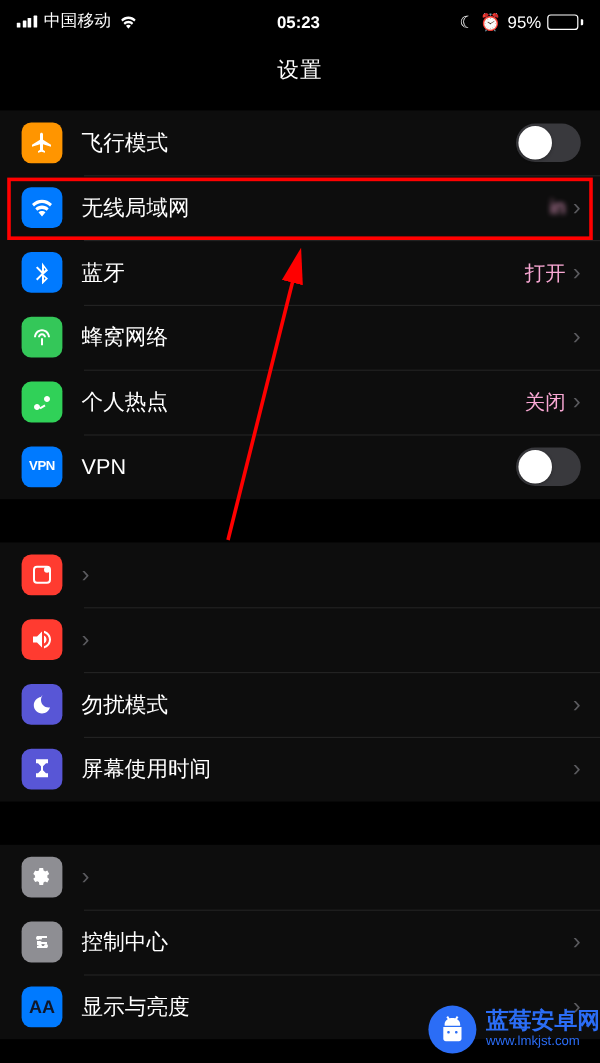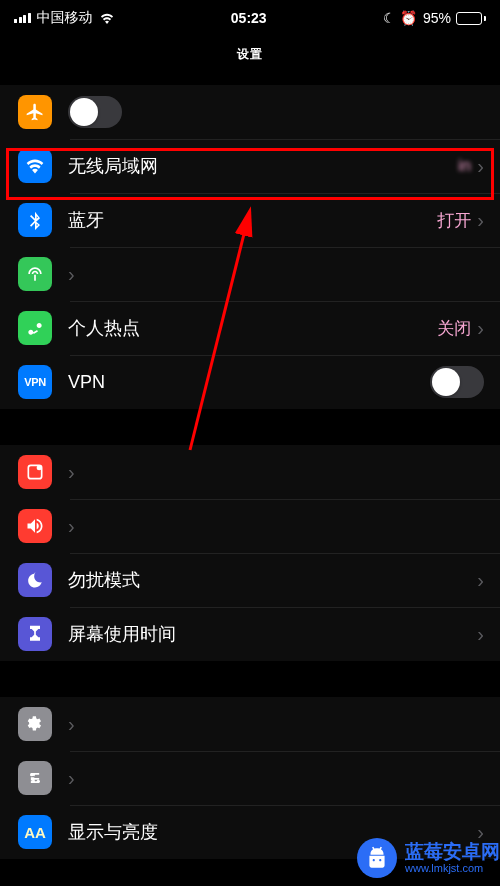--- a/index.html
+++ b/index.html
@@ -27,21 +27,21 @@
     .signal-bars span { width: 3px; background: #fff; border-radius: 0.5px; }
     .signal-bars span:nth-child(1){height:4px}
     .signal-bars span:nth-child(2){height:6px}
     .signal-bars span:nth-child(3){height:8px}
     .signal-bars span:nth-child(4){height:10px}
     .wifi-status svg { width: 16px; height: 12px; }
     .battery-wrap { display: flex; align-items: center; gap: 2px; }
     .battery-body { width: 26px; height: 13px; border: 1px solid #fff; border-radius: 3px; padding: 1px; position: relative; }
     .battery-fill { width: 95%; height: 100%; background: #34C759; border-radius: 1.5px; }
     .battery-tip { width: 2px; height: 5px; background: #fff; border-radius: 0 1px 1px 0; }
-    .title-bar { text-align: center; padding: 10px 16px 22px; font-size: 12px; font-weight: 700; letter-spacing: 1px; }
+    .title-bar { text-align: center; padding: 10px 16px 22px; font-size: 18px; font-weight: 400; letter-spacing: 1px; }
     .group { background: #0d0d0d; margin-bottom: 36px; }
     .row {
       display: flex;
       align-items: center;
       padding: 0 16px 0 18px;
       height: 54px;
       position: relative;
     }
     .row + .row::before {
       content: "";
@@ -65,21 +65,21 @@
     .icon-orange { background: #FF9500; }
     .icon-blue   { background: #007AFF; }
     .icon-green  { background: #34C759; }
     .icon-green2 { background: #30D158; }
     .icon-red    { background: #FF3B30; }
     .icon-red2   { background: #FF3B30; }
     .icon-purple { background: #5856D6; }
     .icon-dpurple{ background: #5856D6; }
     .icon-gray   { background: #8E8E93; }
     .icon-vpn-text { color: #fff; font-size: 11px; font-weight: 700; letter-spacing: -0.3px; }
-    .icon-aa-text  { color: #fef9c3; font-size: 15px; font-weight: 700; }
+    .icon-aa-text  { color: #0f172a; font-size: 15px; font-weight: 700; }
     .row-label { flex: 1; font-size: 18px; color: #fff; }
     .row-value { color: #f9a8d4; font-size: 17px; margin-right: 6px; }
     .row-value.obscured { filter: blur(2px); opacity: 0.9; }
     .chevron { color: #5a5a5e; font-size: 20px; font-weight: 300; }
     .toggle {
       width: 54px; height: 32px; border-radius: 16px;
       background: #39393d; position: relative;
       flex-shrink: 0;
     }
     .toggle .knob {
@@ -149,20 +149,21 @@
 
 <div class="title-bar">设置</div>
 
 <div class="group">
   <div class="row">
     <div class="icon-box icon-orange">
       <svg width="20" height="20" viewBox="0 0 24 24">
           <path fill="#fff" d="M21 16v-2l-8-5V3.5c0-.83-.67-1.5-1.5-1.5S10 2.67 10 3.5V9l-8 5v2l8-2.5V19l-2 1.5V22l3.5-1 3.5 1v-1.5L13 19v-5.5l8 2.5z"></path>
         </svg>
     </div>
+    <div class="row-label">飞行模式</div>
     <div class="toggle">
         <div class="knob"></div>
       </div>
   </div>
   <div class="row">
     <div class="icon-box icon-blue">
       <svg width="20" height="20" viewBox="0 0 24 24">
           <path fill="#fff" d="M12 21l-3.5-4.3c1-.9 2.2-1.4 3.5-1.4s2.5.5 3.5 1.4L12 21zm-6.7-8.2C7.2 11 9.5 10 12 10s4.8 1 6.7 2.8l-2 2.4C15.3 14 13.7 13.3 12 13.3s-3.3.7-4.7 1.9l-2-2.4zM2 8.5C4.8 5.7 8.2 4.2 12 4.2s7.2 1.5 10 4.3l-2 2.4C17.7 8.7 15 7.5 12 7.5S6.3 8.7 4 10.9L2 8.5z"></path>
         </svg>
     </div>
@@ -179,20 +180,21 @@
     <div class="row-label">蓝牙</div>
     <div class="row-value">打开</div>
     <div class="chevron">›</div>
   </div>
   <div class="row">
     <div class="icon-box icon-green">
       <svg width="20" height="20" viewBox="0 0 24 24">
           <path fill="#fff" d="M12 4c-4.4 0-8 3.6-8 8h2c0-3.3 2.7-6 6-6s6 2.7 6 6h2c0-4.4-3.6-8-8-8zm0 4c-2.2 0-4 1.8-4 4h2c0-1.1.9-2 2-2s2 .9 2 2h2c0-2.2-1.8-4-4-4zm-1 5h2v7h-2z"></path>
         </svg>
     </div>
+    <div class="row-label">蜂窝网络</div>
     <div class="chevron">›</div>
   </div>
   <div class="row">
     <div class="icon-box icon-green2">
       <svg width="20" height="20" viewBox="0 0 24 24">
           <path fill="#fff" d="M7 14c-1.66 0-3 1.34-3 3s1.34 3 3 3 3-1.34 3-3-1.34-3-3-3zm10-8c-1.66 0-3 1.34-3 3s1.34 3 3 3 3-1.34 3-3-1.34-3-3-3zm-2.5 8.5l-5 3 1 1.7 5-3z"></path>
         </svg>
     </div>
     <div class="row-label">个人热点</div>
     <div class="row-value">关闭</div>
@@ -257,20 +259,21 @@
     <div class="chevron">›</div>
   </div>
   <div class="row">
     <div class="icon-box icon-gray">
       <svg width="20" height="20" viewBox="0 0 24 24">
           <path fill="#fff" d="M7 6h10v2H12c0 .7-.3 1.4-.8 1.8L7 8V6zm0 10l4.2-1.8c.5.4.8 1.1.8 1.8h5v2H7v-2zm0-5h3c.7 0 1.3.4 1.7 1H17v2h-5.3c-.4.6-1 1-1.7 1H7v-4z" transform="scale(1)"></path>
           <circle cx="8" cy="8" r="2" fill="#fff"></circle>
           <circle cx="16" cy="16" r="2" fill="#fff"></circle>
         </svg>
     </div>
+    <div class="row-label">控制中心</div>
     <div class="chevron">›</div>
   </div>
   <div class="row">
     <div class="icon-box icon-blue">
       <span class="icon-aa-text">AA</span>
     </div>
     <div class="row-label">显示与亮度</div>
     <div class="chevron">›</div>
   </div>
 </div>

